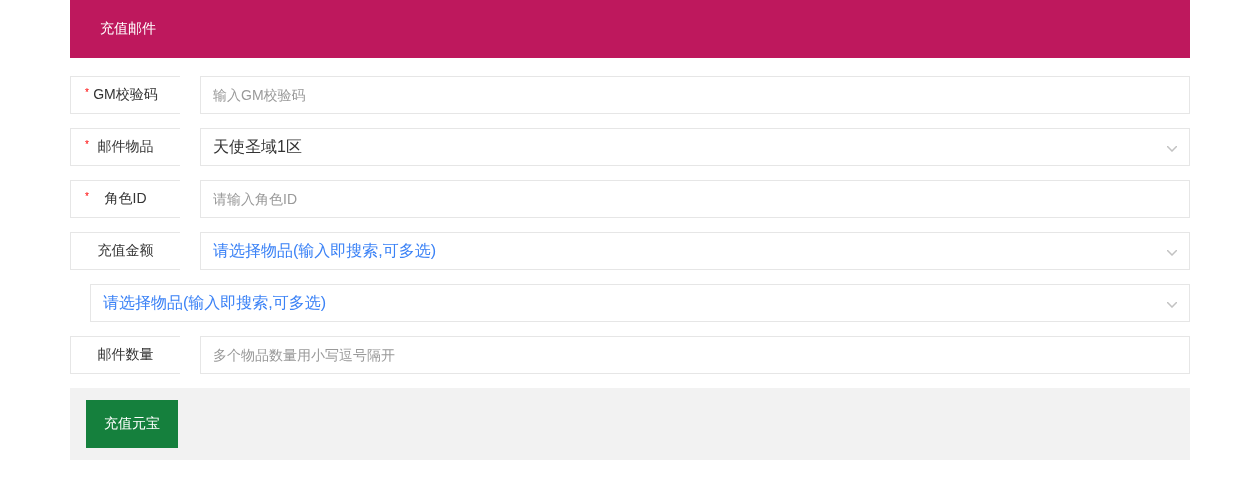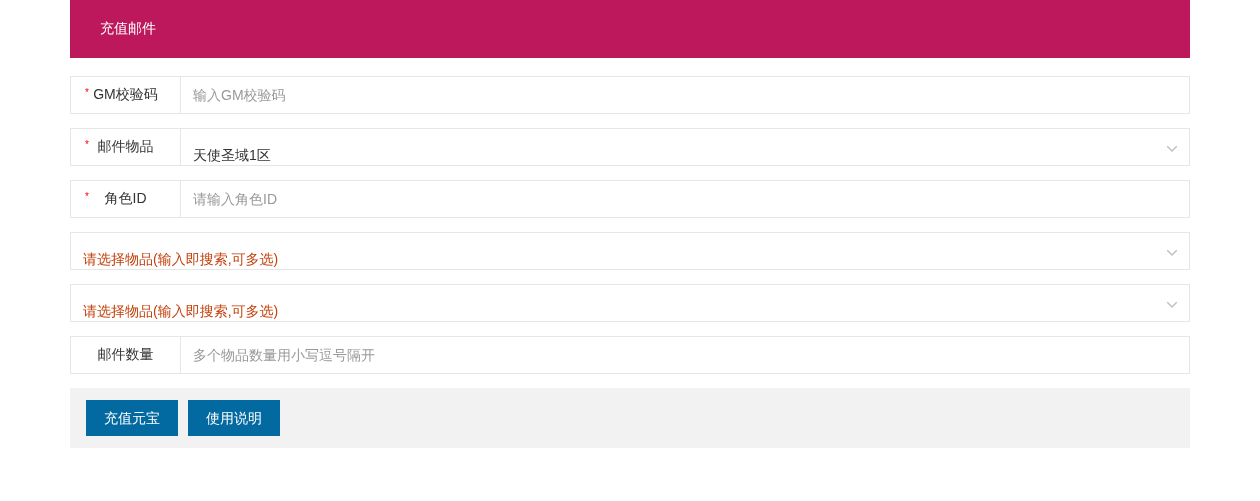--- a/index.html
+++ b/index.html
@@ -40,73 +40,74 @@
     .form-label .required {
       color: #ff0000;
       font-size: 10px;
       position: absolute;
       left: 14px;
       top: 10px;
     }
     .form-input-wrap {
       flex: 1;
       position: relative;
+      margin-left: 20px;
     }
     .form-input {
       width: 100%;
       height: 38px;
       border: 1px solid #e6e6e6;
       padding: 0 12px;
       font-size: 14px;
       color: #333;
       outline: none;
       font-family: inherit;
       background: #fff;
     }
     .form-input::placeholder {
       color: #999;
     }
     .form-select {
       width: 100%;
       height: 38px;
       border: 1px solid #e6e6e6;
       padding: 0 12px;
-      font-size: 14px;
+      font-size: 16px;
       color: #333;
       background: #fff;
       display: flex;
-      align-items: flex-end;
+      align-items: center;
       cursor: pointer;
       position: relative;
     }
     .form-select.placeholder {
-      color: #c2410c;
+      color: #3b82f6;
     }
     .dropdown-icon {
       position: absolute;
       right: 12px;
       top: 50%;
       transform: translateY(-50%);
     }
     .button-bar {
       background: #f2f2f2;
       padding: 12px 16px;
       display: flex;
       gap: 10px;
       margin-top: 2px;
     }
     .btn {
-      background: #0369a1;
+      background: #15803d;
       color: #fff;
       border: none;
       padding: 10px 18px;
       font-size: 14px;
       cursor: pointer;
       font-family: inherit;
-      height: 36px;
+      height: 48px;
     }
   </style>
 </head>
 <body>
 
 <div class="header">
   <span>充值邮件</span>
 </div>
 
 <div class="form-row">
@@ -140,20 +141,23 @@
   <div class="form-label">
     <span class="required">*</span>
     <span>角色ID</span>
   </div>
   <div class="form-input-wrap">
     <input type="text" class="form-input" placeholder="请输入角色ID" style="">
   </div>
 </div>
 
 <div class="form-row">
+  <div class="form-label">
+    <span>充值金额</span>
+  </div>
   <div class="form-input-wrap">
     <div class="form-select placeholder">
       <span>请选择物品(输入即搜索,可多选)</span>
       <span class="dropdown-icon">
         <svg width="10" height="6" viewBox="0 0 10 6">
             <path d="M0 0 L5 5 L10 0" fill="none" stroke="#c2c2c2" stroke-width="1.5"></path>
           </svg>
       </span>
     </div>
   </div>
@@ -176,14 +180,13 @@
   <div class="form-label">
     <span>邮件数量</span>
   </div>
   <div class="form-input-wrap">
     <input type="text" class="form-input" placeholder="多个物品数量用小写逗号隔开" style="">
   </div>
 </div>
 
 <div class="button-bar">
   <button class="btn">充值元宝</button>
-  <button class="btn">使用说明</button>
 </div>
 
 </body></html>

